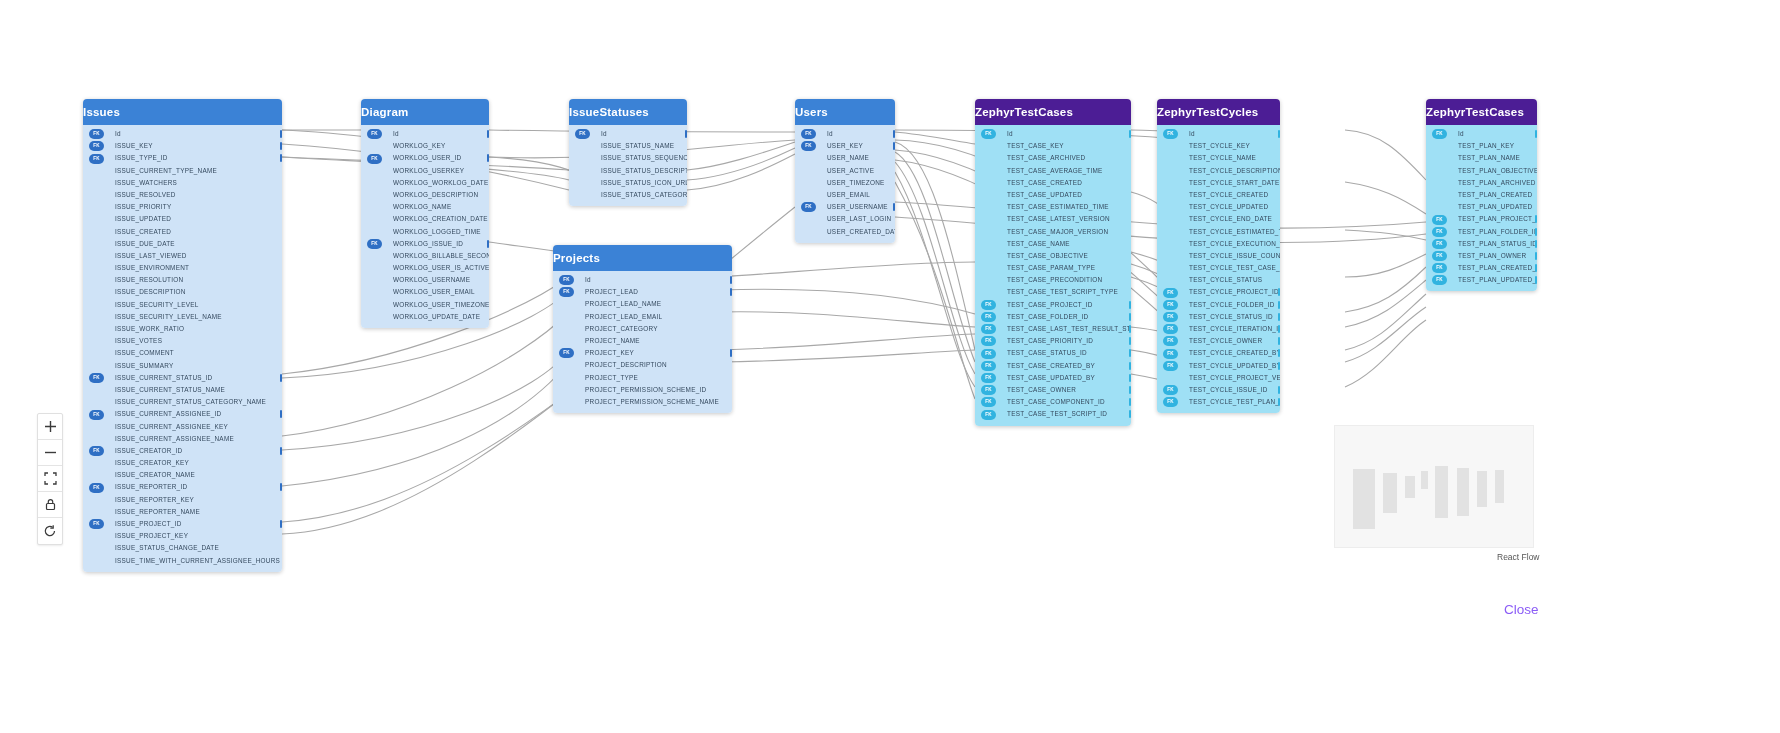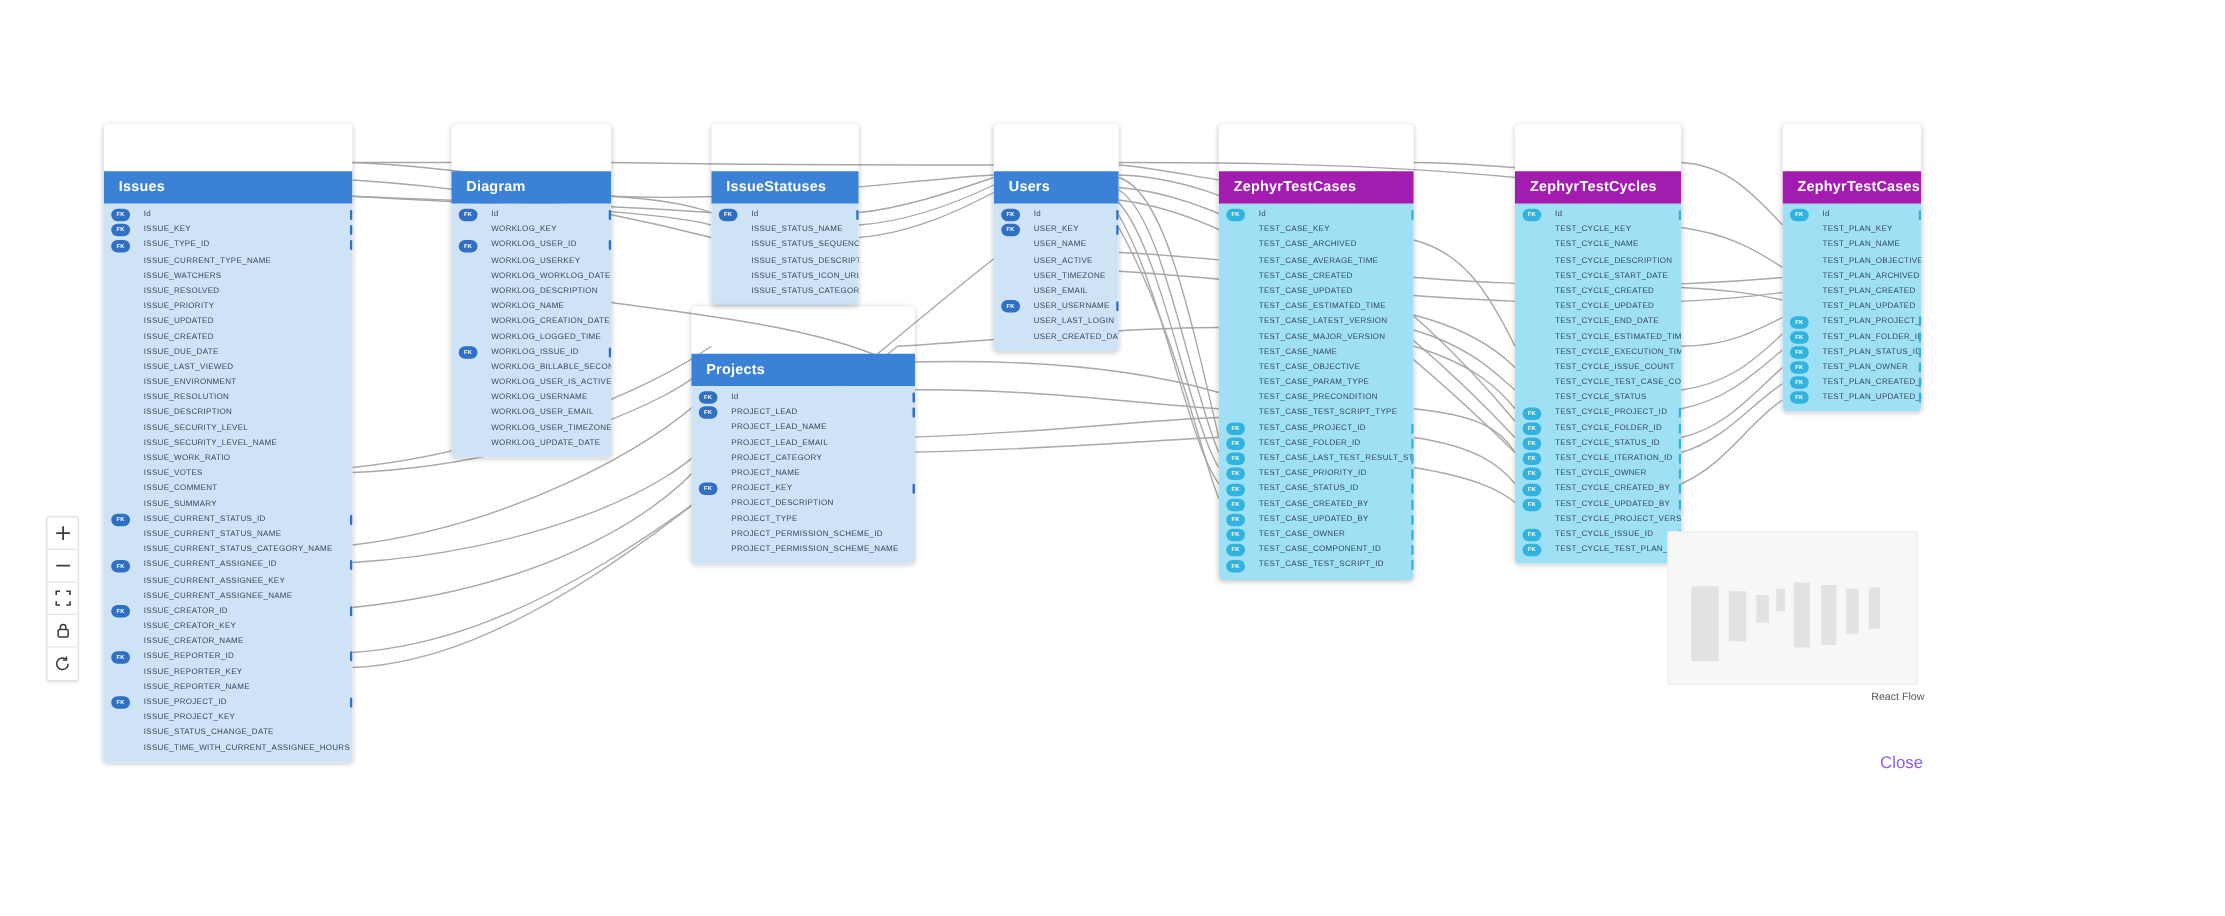--- a/index.html
+++ b/index.html
@@ -37,24 +37,23 @@
     position: absolute;
     border-radius: 4px;
     box-shadow: 0 1px 4px rgba(0,0,0,0.22);
     overflow: hidden;
     font-size: 0;
   }
   .node .hdr {
     font-size: 11.5px;
     font-weight: bold;
     color: #ffffff;
-    padding: 7px 0 7px 12px;
+    padding: 7px 0 7px 0;
     letter-spacing: 0.2px;
     line-height: 12px;
-    margin-top: 38px;
   }
   .node .body { padding: 3px 0 5px 0; }
   .row {
     position: relative;
     height: 12.2px;
     line-height: 12.2px;
     font-size: 6.4px;
     color: #34495e;
     padding-left: 32px;
     white-space: nowrap;
@@ -80,21 +79,21 @@
     border-radius: 1px;
   }
 
   
   .t-blue .hdr { background: #3b82d6; }
   .t-blue .body { background: #cfe3f7; }
   .t-blue .badge { background: #2f6fc4; }
   .t-blue .port { background: #2f6fc4; }
 
   
-  .t-cyan .hdr { background: #a21caf; }
+  .t-cyan .hdr { background: #4c1d95; }
   .t-cyan .body { background: #9fe0f5; }
   .t-cyan .badge { background: #31b3e0; }
   .t-cyan .port { background: #31b3e0; }
 
   
   #controls {
     position: absolute;
     left: 37px; top: 413px;
     width: 26px;
     background:#fff;
@@ -330,21 +329,21 @@
             <div class="row k"><span class="badge">FK</span><span>TEST_CASE_LAST_TEST_RESULT_STATUS_ID</span><span class="port"></span></div>
             <div class="row k"><span class="badge">FK</span><span>TEST_CASE_PRIORITY_ID</span><span class="port"></span></div>
             <div class="row k"><span class="badge">FK</span><span>TEST_CASE_STATUS_ID</span><span class="port"></span></div>
             <div class="row k"><span class="badge">FK</span><span>TEST_CASE_CREATED_BY</span><span class="port"></span></div>
             <div class="row k"><span class="badge">FK</span><span>TEST_CASE_UPDATED_BY</span><span class="port"></span></div>
             <div class="row k"><span class="badge">FK</span><span>TEST_CASE_OWNER</span><span class="port"></span></div>
             <div class="row k"><span class="badge">FK</span><span>TEST_CASE_COMPONENT_ID</span><span class="port"></span></div>
             <div class="row k"><span class="badge">FK</span><span>TEST_CASE_TEST_SCRIPT_ID</span><span class="port"></span></div>
           </div>
         </div>
-        <div class="node t-cyan" style="left: 1212px; top: 37px; width: 133px;">
+        <div class="node t-cyan" style="left: 1157px; top: 37px; width: 123px;">
           <div class="hdr">ZephyrTestCycles</div>
           <div class="body">
             <div class="row k"><span class="badge">FK</span><span>Id</span><span class="port"></span></div>
             <div class="row"><span>TEST_CYCLE_KEY</span></div>
             <div class="row"><span>TEST_CYCLE_NAME</span></div>
             <div class="row"><span>TEST_CYCLE_DESCRIPTION</span></div>
             <div class="row"><span>TEST_CYCLE_START_DATE</span></div>
             <div class="row"><span>TEST_CYCLE_CREATED</span></div>
             <div class="row"><span>TEST_CYCLE_UPDATED</span></div>
             <div class="row"><span>TEST_CYCLE_END_DATE</span></div>

